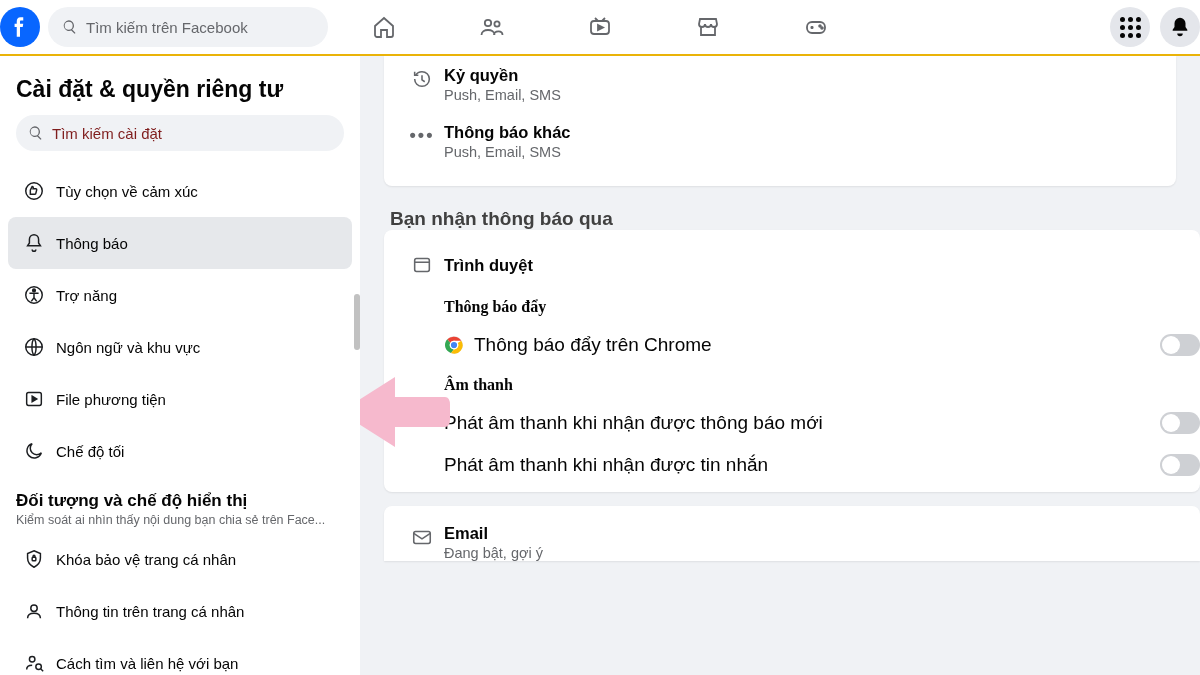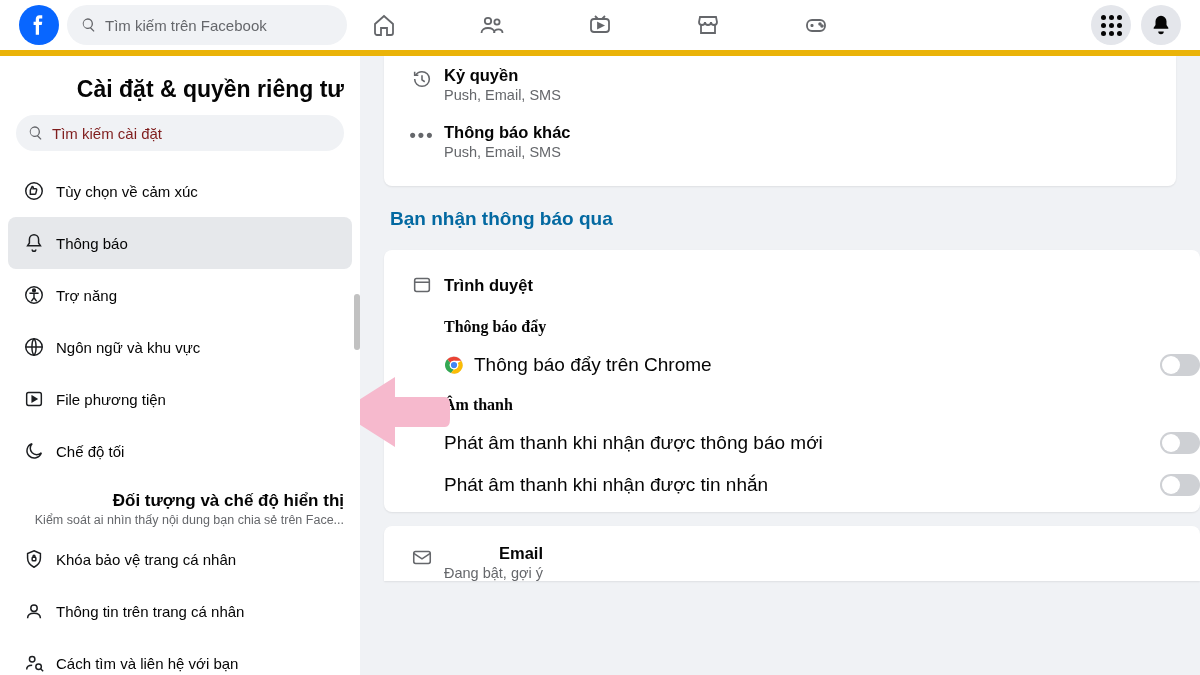--- a/index.html
+++ b/index.html
@@ -1,36 +1,36 @@
 <!DOCTYPE html>
 <html><head>
 <meta charset="utf-8">
 <style>
 * { margin:0; padding:0; box-sizing:border-box; font-family: Helvetica, Arial, sans-serif; }
 body { background:#fff; width:1200px; height:675px; overflow:hidden; position:relative; }
 
 
-.topnav { height:56px; display:flex; align-items:center; padding:0 19px; border-bottom:6px solid #eab308; position:relative; }
+.topnav { height:56px; display:flex; align-items:center; padding:0 0; border-bottom:2px solid #eab308; position:relative; }
 .fb-logo { width:40px; height:40px; border-radius:50%; background:#0866ff; display:flex; align-items:center; justify-content:center; margin-right:8px; flex-shrink:0; }
 .fb-logo svg { width:26px; height:26px; }
 .search-pill { width:280px; height:40px; background:#f0f2f5; border-radius:50px; display:flex; align-items:center; padding:0 14px; color:#65676b; font-size:15px; }
 .search-pill svg { width:16px; height:16px; margin-right:8px; fill:#65676b; }
 
 .center-nav { position:absolute; left:50%; transform:translateX(-50%); display:flex; gap:80px; }
 .center-nav .nav-icon { width:28px; height:28px; display:flex; align-items:center; justify-content:center; }
 .nav-icon svg { width:24px; height:24px; fill:none; stroke:#65676b; stroke-width:1.8; }
 
 .right-nav { margin-left:auto; display:flex; gap:10px; align-items:center; }
 .circle-btn { width:40px; height:40px; border-radius:50%; background:#e4e6eb; display:flex; align-items:center; justify-content:center; }
 .grid-dots { display:grid; grid-template-columns:repeat(3,5px); gap:3px; }
 .grid-dots span { width:5px; height:5px; border-radius:50%; background:#050505; }
 
 
 .layout { display:flex; height:calc(675px - 56px); }
-.sidebar { width:360px; padding:16px 8px 0 8px; overflow:hidden; position:relative;text-align:right; }
+.sidebar { width:360px; padding:16px 8px 0 8px; overflow:hidden; position:relative; }
 .sidebar h1 { font-size:23px; font-weight:700; color:#050505; padding:4px 8px 12px; }
 .sb-search { height:36px; background:#f0f2f5; border-radius:50px; display:flex; align-items:center; padding:0 12px; margin:0 8px 14px; color:#7f1d1d; font-size:15px; }
 .sb-search svg { width:16px; height:16px; margin-right:8px; fill:#65676b; }
 .sb-item { display:flex; align-items:center; padding:8px 8px; border-radius:8px; cursor:pointer; font-size:15px; color:#050505; }
 .sb-item.active { background:#e6e8eb; }
 .sb-item .ic { width:36px; height:36px; display:flex; align-items:center; justify-content:center; margin-right:4px; }
 .sb-item .ic svg { width:22px; height:22px; fill:none; stroke:#1c1e21; stroke-width:1.6; }
 .sb-section { margin-top:14px; padding:0 8px 6px; }
 .sb-section h2 { font-size:17px; font-weight:700; color:#050505; }
 .sb-section p { font-size:12.5px; color:#65676b; margin-top:2px; white-space:nowrap; overflow:hidden; text-overflow:ellipsis; }
@@ -40,34 +40,34 @@
 
 .main { flex:1; background:#f0f2f5; padding:0 0 0 0; overflow:hidden; position:relative; }
 .card-top { background:#fff; border-radius:0 0 8px 8px; margin:0 24px 0 24px; padding:0 16px 16px; box-shadow:0 1px 2px rgba(0,0,0,.08); }
 
 .row { display:flex; align-items:flex-start; padding:10px 0; }
 .row .ric { width:44px; display:flex; justify-content:center; padding-top:2px; }
 .row .ric svg, .row .ric .glyph { color:#65676b; }
 .row .rtxt .title { font-size:16.5px; font-weight:600; color:#050505; }
 .row .rtxt .sub { font-size:14.5px; color:#65676b; margin-top:2px; }
 
-.section-head { font-size:19px; font-weight:700; color:#0369a1; margin:22px 24px 20px 30px; }
+.section-head { font-size:19px; font-weight:700; color:#404040; margin:22px 24px 0 30px; }
 
 .card2 { background:#fff; border-radius:8px; margin:0 0 14px 24px; padding:20px 0 6px 16px; box-shadow:0 1px 2px rgba(0,0,0,.08); }
 .browser-row { display:flex; align-items:center; padding:4px 0 12px; }
 .browser-row .ric { width:44px; display:flex; justify-content:center; }
 .browser-row .title { font-size:16.5px; font-weight:600; color:#050505; }
 .subhead { font-size:16px; font-weight:600; color:#050505; padding:10px 0 8px 44px;font-family:Liberation Serif, serif; }
 .opt-row { display:flex; align-items:center; padding:10px 0 10px 44px; font-size:19px; color:#050505; position:relative; }
 .opt-row .chrome { width:20px; height:20px; margin-right:10px; }
 .toggle { position:absolute; right:0; width:40px; height:22px; background:#ced0d4; border-radius:20px; }
 .toggle::after { content:''; position:absolute; left:2px; top:2px; width:18px; height:18px; background:#fff; border-radius:50%; }
 
 .card3 { background:#fff; border-radius:8px 8px 0 0; margin:0 0 0 24px; padding:12px 0 0 16px; box-shadow:0 1px 2px rgba(0,0,0,.08); }
-.card3 .row { padding:6px 0 0;text-align:right; }
+.card3 .row { padding:6px 0 0; }
 
 .arrow { position:absolute; left:-20px; top:316px; width:110px; height:80px; pointer-events:none; }
 .arrow svg { width:110px; height:80px; }
 </style>
 </head>
 <body>
 
 <div class="topnav">
   <div class="fb-logo">
     <svg viewBox="0 0 24 24">

